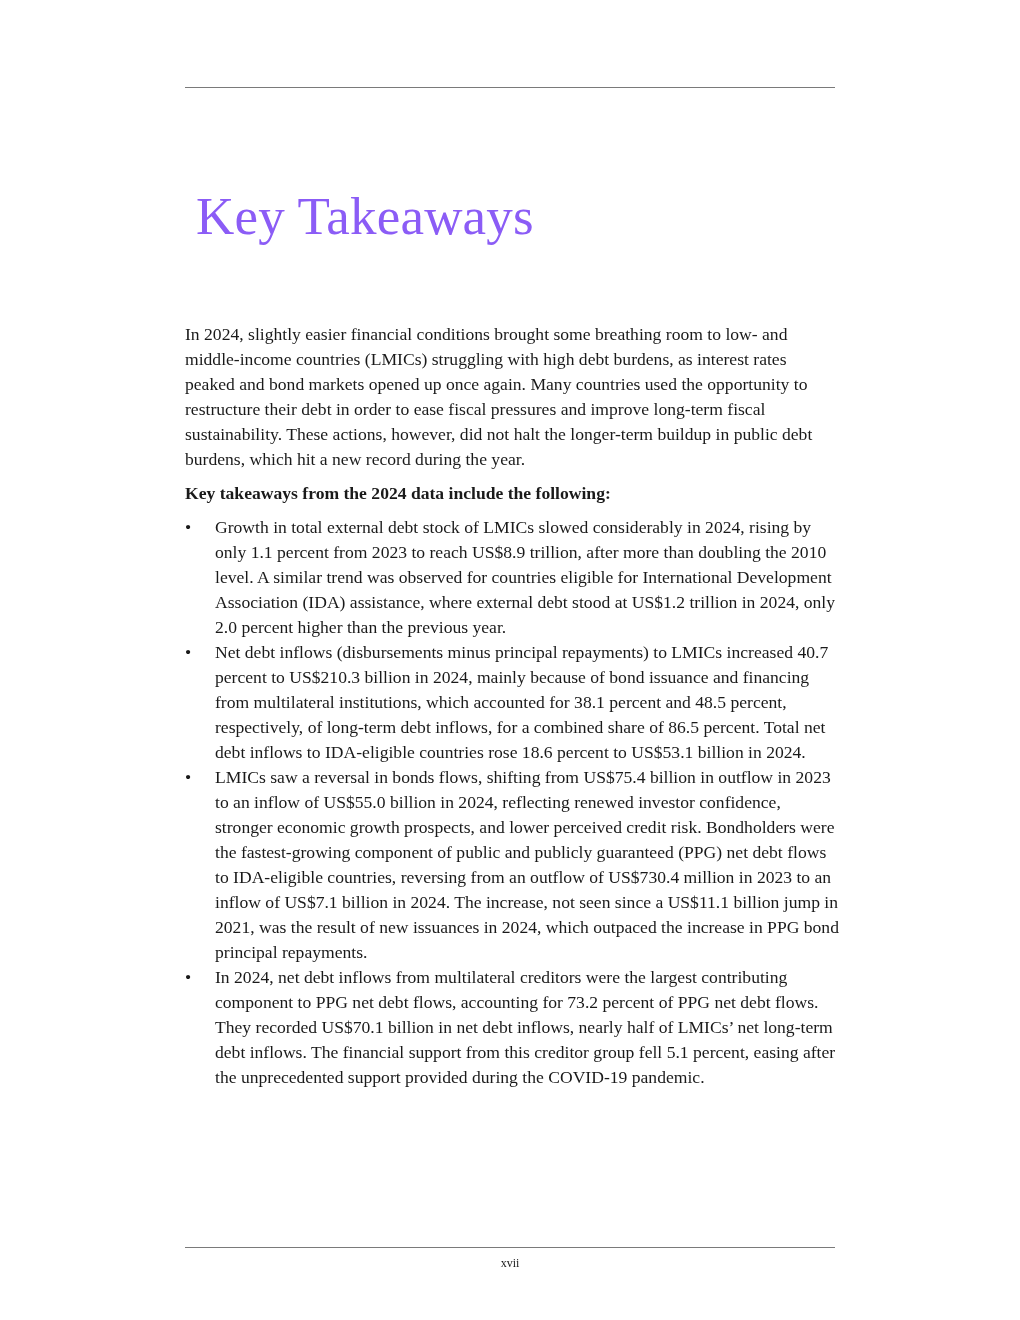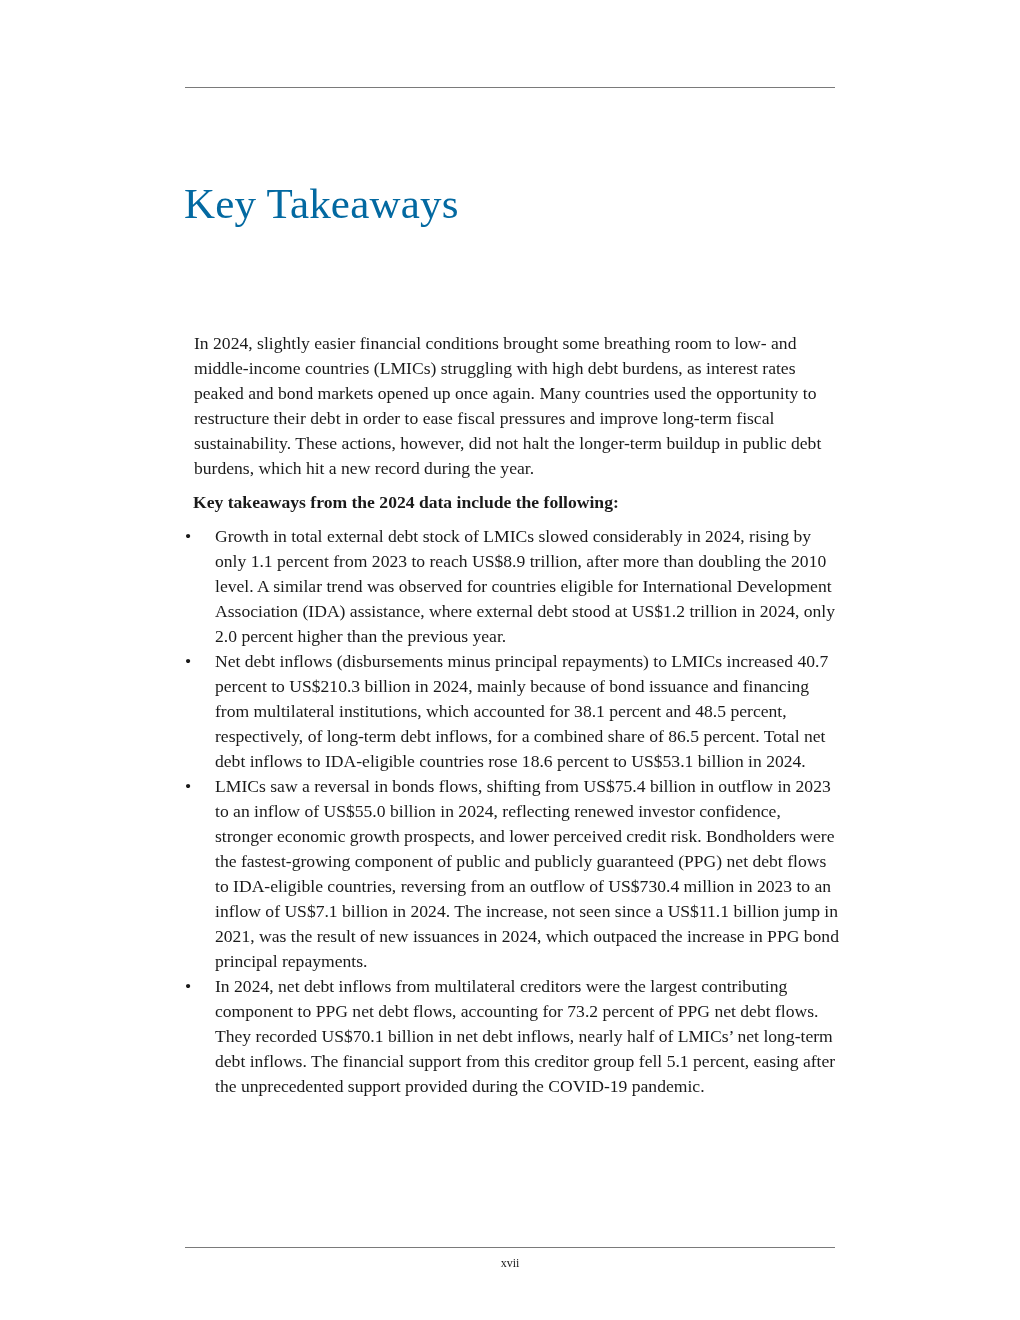--- a/index.html
+++ b/index.html
@@ -22,41 +22,41 @@
       height: 0;
       border-top: 1.5px solid #7a7a7a;
     }
     .rule.top { top: 87px; }
     .rule.bottom { top: 1247px; }
 
     .title {
       position: absolute;
       left: 184px;
       top: 178px;
-      margin: 0;
-      font-size: 43px;
+      margin: 12px;
+      font-size: 53px;
       font-weight: normal;
-      color: #0369a1;
+      color: #8b5cf6;
       letter-spacing: 0.2px;
       line-height: 52px;
     }
 
     .content {
       position: absolute;
       left: 185px;
       top: 322px;
       width: 655px;
       font-size: 17.6px;
       line-height: 25px;
     }
     .intro {
-      margin: 9px;
+      margin: 0;
     }
     .lead {
-      margin: 9px 0 0 8px;
+      margin: 9px 0 0 0;
       font-weight: bold;
     }
     ul.bullets {
       list-style: none;
       margin: 9px 0 0 0;
       padding: 0;
     }
     ul.bullets li {
       position: relative;
       padding-left: 30px;

